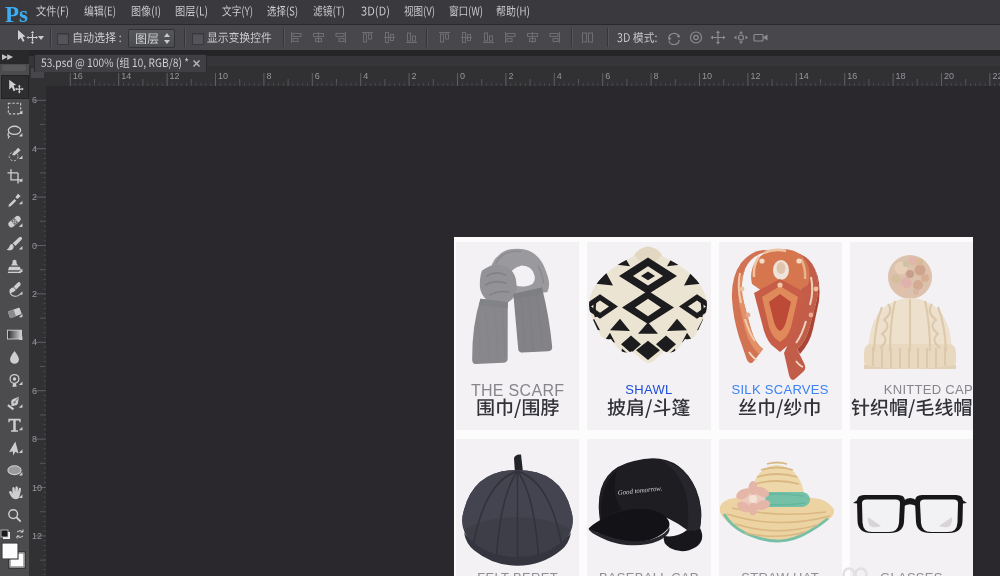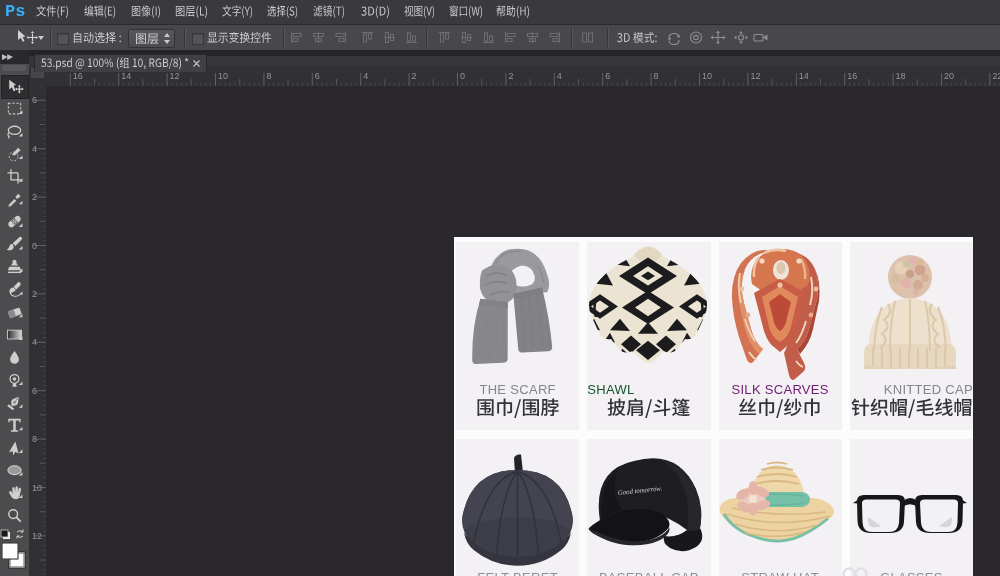--- a/index.html
+++ b/index.html
@@ -1,21 +1,21 @@
 <!DOCTYPE html>
 <html><head><meta charset="utf-8">
 <style>
 html,body{margin:0;padding:0;}
 body{width:1000px;height:576px;overflow:hidden;position:relative;
  font-family:"Liberation Sans",sans-serif;background:#2b282d;}
 .abs{position:absolute;}
 </style></head><body>
 
 <div class="abs" style="left:0;top:0;width:1000px;height:24px;background:#3a3a3e;border-bottom:1px solid #2a2a2c;"></div>
-<span class="abs" style="left:5px;top:2px;font-size:17px;font-weight:bold;color:#3caef4;letter-spacing:0px;font-family:Liberation Mono, monospace;">Ps</span>
+<span class="abs" style="left:5px;top:2px;font-size:23px;font-weight:bold;color:#3caef4;letter-spacing:0px;font-family:Liberation Serif, serif;">Ps</span>
 <svg class="abs" style="left:36px;top:1px;" width="35" height="20" viewBox="0 0 35 20">
     <g transform="translate(0,14.5) scale(0.852,1)">
       <path d="M5.1 -9.9C5.4 -9.3 5.8 -8.5 6.0 -8.0L7.0 -8.3C6.8 -8.8 6.4 -9.6 6.0 -10.2ZM0.6 -8.0V-7.1H2.5C3.2 -5.3 4.1 -3.7 5.4 -2.4C4.0 -1.3 2.4 -0.5 0.4 0.1C0.6 0.3 0.9 0.7 1.0 0.9C3.0 0.3 4.7 -0.6 6.0 -1.8C7.4 -0.6 9.0 0.3 11.0 0.9C11.1 0.6 11.4 0.2 11.6 0.0C9.7 -0.4 8.1 -1.3 6.7 -2.4C7.9 -3.6 8.9 -5.2 9.6 -7.1H11.4V-8.0ZM6.0 -3.0C4.9 -4.2 4.0 -5.5 3.4 -7.1H8.5C7.9 -5.5 7.1 -4.1 6.0 -3.0Z M15.8 -4.1V-3.2H19.2V1.0H20.1V-3.2H23.4V-4.1H20.1V-6.7H22.9V-7.6H20.1V-9.9H19.2V-7.6H17.6C17.8 -8.2 17.9 -8.7 18.0 -9.3L17.2 -9.5C16.9 -7.9 16.4 -6.4 15.7 -5.4C15.9 -5.3 16.3 -5.0 16.5 -4.9C16.8 -5.4 17.1 -6.0 17.4 -6.7H19.2V-4.1ZM15.2 -10.0C14.6 -8.2 13.5 -6.4 12.4 -5.2C12.5 -5.0 12.8 -4.6 12.9 -4.4C13.3 -4.8 13.6 -5.2 14.0 -5.8V0.9H14.9V-7.2C15.3 -8.0 15.7 -8.9 16.1 -9.8Z M26.9 2.4 27.5 2.1C26.5 0.3 26.0 -1.7 26.0 -3.7C26.0 -5.8 26.5 -7.8 27.5 -9.5L26.9 -9.8C25.8 -8.0 25.1 -6.1 25.1 -3.7C25.1 -1.4 25.8 0.6 26.9 2.4Z M29.3 0.0H30.4V-3.9H33.7V-4.9H30.4V-7.9H34.3V-8.8H29.3Z M35.9 2.4C37.0 0.6 37.6 -1.4 37.6 -3.7C37.6 -6.1 37.0 -8.0 35.9 -9.8L35.2 -9.5C36.2 -7.8 36.7 -5.8 36.7 -3.7C36.7 -1.7 36.2 0.3 35.2 2.1Z" fill="#cfcfd2"></path>
     </g>
   </svg>
 <svg class="abs" style="left:84px;top:1px;" width="34" height="20" viewBox="0 0 34 20">
     <g transform="translate(0,14.5) scale(0.817,1)">
       <path d="M0.5 -0.6 0.7 0.2C1.7 -0.2 2.9 -0.7 4.2 -1.2L4.0 -2.0C2.7 -1.5 1.4 -0.9 0.5 -0.6ZM0.7 -5.1C0.9 -5.2 1.2 -5.2 2.5 -5.4C2.0 -4.6 1.6 -4.0 1.4 -3.8C1.0 -3.3 0.8 -3.0 0.5 -3.0C0.6 -2.8 0.8 -2.4 0.8 -2.2C1.0 -2.3 1.4 -2.4 4.1 -3.1C4.0 -3.3 4.0 -3.6 4.0 -3.8L2.0 -3.4C2.9 -4.5 3.7 -5.8 4.4 -7.2L3.6 -7.6C3.4 -7.1 3.2 -6.6 2.9 -6.2L1.6 -6.1C2.3 -7.1 3.0 -8.5 3.4 -9.8L2.6 -10.1C2.1 -8.6 1.3 -7.0 1.1 -6.6C0.9 -6.2 0.7 -6.0 0.5 -5.9C0.6 -5.7 0.7 -5.3 0.7 -5.1ZM7.5 -4.2V-2.4H6.5V-4.2ZM8.1 -4.2H9.0V-2.4H8.1ZM5.8 -4.9V0.9H6.5V-1.7H7.5V0.6H8.1V-1.7H9.0V0.6H9.6V-1.7H10.5V0.1C10.5 0.2 10.4 0.2 10.3 0.2C10.2 0.2 10.0 0.2 9.8 0.2C9.9 0.4 9.9 0.7 10.0 0.9C10.4 0.9 10.7 0.9 10.9 0.7C11.1 0.6 11.2 0.4 11.2 0.1V-5.0L10.5 -4.9ZM9.6 -4.2H10.5V-2.4H9.6ZM7.3 -9.9C7.5 -9.6 7.6 -9.1 7.8 -8.8H5.0V-6.2C5.0 -4.3 4.9 -1.7 3.8 0.3C3.9 0.3 4.3 0.6 4.5 0.8C5.6 -1.2 5.8 -4.0 5.8 -6.0H11.0V-8.8H8.7C8.6 -9.2 8.4 -9.7 8.1 -10.2ZM5.8 -8.0H10.2V-6.7H5.8Z M18.6 -9.0H21.8V-7.8H18.6ZM17.8 -9.7V-7.1H22.7V-9.7ZM13.0 -4.0C13.1 -4.1 13.4 -4.2 13.8 -4.2H14.9V-2.4L12.5 -2.0L12.7 -1.1L14.9 -1.6V0.9H15.8V-1.8L17.1 -2.0L17.1 -2.8L15.8 -2.6V-4.2H16.9V-5.0H15.8V-6.8H14.9V-5.0H13.8C14.1 -5.8 14.4 -6.8 14.7 -7.8H16.9V-8.7H15.0C15.1 -9.1 15.2 -9.5 15.2 -9.9L14.4 -10.1C14.3 -9.6 14.2 -9.1 14.1 -8.7H12.6V-7.8H13.9C13.6 -6.8 13.4 -6.0 13.3 -5.7C13.1 -5.2 12.9 -4.8 12.7 -4.8C12.8 -4.6 12.9 -4.2 13.0 -4.0ZM21.8 -5.7V-4.6H18.7V-5.7ZM16.8 -0.9 16.9 -0.1 21.8 -0.5V1.0H22.6V-0.6L23.5 -0.6L23.5 -1.4L22.6 -1.3V-5.7H23.4V-6.4H17.1V-5.7H17.9V-1.0ZM21.8 -3.9V-2.9H18.7V-3.9ZM21.8 -2.2V-1.3L18.7 -1.0V-2.2Z M26.9 2.4 27.5 2.1C26.5 0.3 26.0 -1.7 26.0 -3.7C26.0 -5.8 26.5 -7.8 27.5 -9.5L26.9 -9.8C25.8 -8.0 25.1 -6.1 25.1 -3.7C25.1 -1.4 25.8 0.6 26.9 2.4Z M29.3 0.0H34.5V-0.9H30.4V-4.2H33.7V-5.1H30.4V-7.9H34.3V-8.8H29.3Z M36.3 2.4C37.4 0.6 38.1 -1.4 38.1 -3.7C38.1 -6.1 37.4 -8.0 36.3 -9.8L35.6 -9.5C36.7 -7.8 37.2 -5.8 37.2 -3.7C37.2 -1.7 36.7 0.3 35.6 2.1Z" fill="#cfcfd2"></path>
     </g>
   </svg>
@@ -715,29 +715,29 @@
 </svg>
 <div class="abs" style="left:454px;top:237px;width:519px;height:339px;background:#fdfcfd;overflow:hidden;">
 <div class="abs" style="left:2px;top:5px;width:123.25px;height:188px;background:#f3f1f4;"></div>
 <div class="abs" style="left:2px;top:202px;width:123.25px;height:137px;background:#f3f1f4;"></div>
 <div class="abs" style="left:133.25px;top:5px;width:123.25px;height:188px;background:#f3f1f4;"></div>
 <div class="abs" style="left:133.25px;top:202px;width:123.25px;height:137px;background:#f3f1f4;"></div>
 <div class="abs" style="left:264.5px;top:5px;width:123.25px;height:188px;background:#f3f1f4;"></div>
 <div class="abs" style="left:264.5px;top:202px;width:123.25px;height:137px;background:#f3f1f4;"></div>
 <div class="abs" style="left:395.75px;top:5px;width:123.25px;height:188px;background:#f3f1f4;"></div>
 <div class="abs" style="left:395.75px;top:202px;width:123.25px;height:137px;background:#f3f1f4;"></div>
-<div class="abs" style="left:2px;top:145px;width:123.25px;text-align:center;font-size:13px;color:#85858b;letter-spacing:0.3px;">THE SCARF</div>
+<div class="abs" style="left:2px;top:145px;width:123.25px;text-align:center;font-size:16px;color:#85858b;letter-spacing:0.3px;">THE SCARF</div>
 <svg class="abs" style="left:21.9px;top:160px;" width="85px" height="24" viewBox="0 0 85 24">
       <path transform="translate(0,17.5)" d="M4.3 -11.9V-10.5H8.5V-9.2H5.1V-7.8H8.5V-6.4H4.1V-4.9H8.5V-1.3H10.2V-4.9H13.2C13.1 -4.1 13.0 -3.7 12.8 -3.6C12.7 -3.4 12.6 -3.4 12.3 -3.4C12.1 -3.4 11.6 -3.4 11.0 -3.5C11.2 -3.1 11.3 -2.5 11.4 -2.1C12.1 -2.1 12.8 -2.1 13.1 -2.1C13.6 -2.1 13.9 -2.3 14.1 -2.6C14.5 -3.0 14.7 -3.9 14.9 -5.8C14.9 -6.0 14.9 -6.4 14.9 -6.4H10.2V-7.8H13.9V-9.2H10.2V-10.5H14.7V-11.9H10.2V-13.3H8.5V-11.9ZM1.5 -15.3V1.6H3.2V0.7H15.8V1.6H17.6V-15.3ZM3.2 -0.8V-13.8H15.8V-0.8Z M21.2 -12.2V-1.1H23.1V-10.4H27.6V1.6H29.5V-10.4H34.2V-3.3C34.2 -2.9 34.1 -2.9 33.7 -2.9C33.4 -2.8 32.1 -2.8 30.9 -2.9C31.1 -2.4 31.4 -1.6 31.6 -1.1C33.2 -1.1 34.4 -1.1 35.1 -1.4C35.9 -1.7 36.1 -2.2 36.1 -3.2V-12.2H29.5V-16.0H27.6V-12.2Z M38.2 3.4H39.8L45.0 -15.2H43.5Z M49.7 -11.9V-10.5H53.9V-9.2H50.5V-7.8H53.9V-6.4H49.5V-4.9H53.9V-1.3H55.6V-4.9H58.6C58.5 -4.1 58.4 -3.7 58.3 -3.6C58.1 -3.4 58.0 -3.4 57.8 -3.4C57.5 -3.4 57.0 -3.4 56.4 -3.5C56.6 -3.1 56.8 -2.5 56.8 -2.1C57.5 -2.1 58.2 -2.1 58.5 -2.1C59.0 -2.1 59.3 -2.3 59.5 -2.6C59.9 -3.0 60.1 -3.9 60.3 -5.8C60.3 -6.0 60.3 -6.4 60.3 -6.4H55.6V-7.8H59.4V-9.2H55.6V-10.5H60.1V-11.9H55.6V-13.3H53.9V-11.9ZM46.9 -15.3V1.6H48.6V0.7H61.2V1.6H63.0V-15.3ZM48.6 -0.8V-13.8H61.2V-0.8Z M72.2 -14.3V-12.7H76.3V-10.9H72.1V-7.6H73.5V-6.6H78.0C77.5 -6.1 76.9 -5.7 76.3 -5.4L76.3 -4.3H71.9V-2.7H76.3V-0.2C76.3 -0.0 76.2 0.0 76.0 0.1C75.7 0.1 74.8 0.1 73.9 0.0C74.2 0.5 74.4 1.2 74.5 1.6C75.7 1.6 76.7 1.6 77.3 1.4C77.9 1.1 78.1 0.7 78.1 -0.2V-2.7H82.5V-4.3H78.1V-4.9C79.2 -5.6 80.3 -6.4 81.2 -7.2L80.1 -8.1L79.7 -8.0H73.7V-9.4H80.7V-7.6H82.4V-10.9H78.1V-12.7H82.2V-14.3H78.1V-16.0H76.3V-14.3ZM66.2 -15.4V-8.5C66.2 -5.7 66.1 -1.9 64.9 0.8C65.3 0.9 66.0 1.3 66.3 1.6C67.1 -0.2 67.4 -2.5 67.6 -4.8H69.8V-0.6C69.8 -0.3 69.7 -0.2 69.5 -0.2C69.3 -0.2 68.6 -0.2 67.9 -0.2C68.1 0.2 68.3 1.0 68.3 1.4C69.5 1.4 70.2 1.4 70.7 1.1C71.2 0.8 71.4 0.3 71.4 -0.5V-15.4ZM67.7 -13.7H69.8V-10.9H67.7ZM67.7 -9.3H69.8V-6.4H67.7L67.7 -8.5Z" fill="#323238"></path>
     </svg>
-<div class="abs" style="left:133.25px;top:145px;width:123.25px;text-align:left;font-size:13px;color:#14532d;letter-spacing:0.3px;">SHAWL</div>
+<div class="abs" style="left:133.25px;top:145px;width:123.25px;text-align:center;font-size:13px;color:#1d4ed8;letter-spacing:0.3px;">SHAWL</div>
 <svg class="abs" style="left:153.2px;top:160px;" width="85px" height="24" viewBox="0 0 85 24">
       <path transform="translate(0,17.5)" d="M3.1 -16.0V-12.3H0.9V-10.6H3.1V-6.8L0.6 -6.1L1.0 -4.4L3.1 -5.1V-0.6C3.1 -0.3 3.0 -0.2 2.8 -0.2C2.6 -0.2 1.9 -0.2 1.1 -0.2C1.3 0.2 1.5 1.0 1.6 1.4C2.8 1.4 3.6 1.4 4.1 1.1C4.6 0.8 4.8 0.3 4.8 -0.6V-5.6L6.7 -6.2L6.5 -7.8L4.8 -7.3V-10.6H6.6V-12.3H4.8V-16.0ZM7.4 -13.3V-8.3C7.4 -5.7 7.2 -2.1 5.2 0.3C5.6 0.5 6.3 1.1 6.6 1.5C8.4 -0.8 9.0 -4.2 9.1 -6.9C9.7 -5.1 10.6 -3.4 11.8 -2.1C10.6 -1.1 9.2 -0.4 7.7 0.1C8.0 0.5 8.5 1.1 8.7 1.6C10.3 1.0 11.7 0.2 13.0 -0.9C14.2 0.2 15.7 1.0 17.3 1.5C17.6 1.1 18.1 0.3 18.5 0.0C16.9 -0.5 15.5 -1.2 14.3 -2.1C15.7 -3.7 16.8 -5.7 17.4 -8.3L16.3 -8.7L16.0 -8.6H13.4V-11.7H16.0C15.8 -10.8 15.6 -10.1 15.4 -9.5L17.0 -9.1C17.4 -10.1 17.8 -11.7 18.2 -13.1L16.9 -13.4L16.6 -13.3H13.4V-16.0H11.6V-13.3ZM11.6 -11.7V-8.6H9.1V-11.7ZM15.3 -7.0C14.7 -5.6 14.0 -4.3 13.0 -3.3C12.0 -4.4 11.3 -5.6 10.7 -7.0Z M27.1 -15.6C27.4 -15.2 27.7 -14.7 28.0 -14.2H21.6V-10.0C21.6 -7.1 21.5 -2.8 19.5 0.1C20.0 0.3 20.8 0.8 21.1 1.1C23.0 -1.8 23.4 -6.1 23.4 -9.3H35.4V-14.2H30.0C29.7 -14.8 29.3 -15.6 28.7 -16.2ZM23.4 -12.7H33.6V-10.8H23.4ZM34.0 -6.8V-5.4H26.1V-6.8ZM24.3 -8.2V1.6H26.1V-1.6H34.0V-0.3C34.0 -0.1 33.9 0.0 33.6 0.0C33.3 0.0 32.3 0.0 31.3 0.0C31.5 0.4 31.7 1.1 31.8 1.5C33.3 1.5 34.3 1.5 34.9 1.3C35.6 1.0 35.8 0.6 35.8 -0.3V-8.2ZM26.1 -4.3H34.0V-2.8H26.1Z M38.2 3.4H39.8L45.0 -15.2H43.5Z M49.8 -13.6C51.3 -12.9 53.3 -11.7 54.3 -10.9L55.4 -12.5C54.4 -13.2 52.3 -14.3 50.9 -15.0ZM47.6 -9.2C49.2 -8.4 51.4 -7.2 52.5 -6.4L53.6 -8.0C52.5 -8.7 50.3 -9.9 48.7 -10.5ZM46.4 -3.7 46.7 -2.0 57.1 -3.5V1.6H59.0V-3.7L63.4 -4.4L63.2 -6.1L59.0 -5.5V-16.0H57.1V-5.2Z M66.0 -10.6C66.8 -9.7 67.9 -8.5 68.4 -7.8L69.9 -8.8C69.3 -9.4 68.2 -10.6 67.3 -11.4ZM69.5 -6.9H65.5V-5.4H67.8V-1.7C66.9 -1.3 65.9 -0.6 65.0 0.2L66.2 1.6C67.2 0.5 68.2 -0.5 68.9 -0.5C69.4 -0.5 70.0 0.0 70.9 0.5C72.2 1.2 73.8 1.4 76.0 1.4C77.8 1.4 80.9 1.3 82.3 1.2C82.3 0.8 82.6 -0.0 82.8 -0.4C80.9 -0.2 78.1 -0.1 76.1 -0.1C74.0 -0.1 72.4 -0.2 71.2 -0.9C70.4 -1.3 69.9 -1.6 69.5 -1.8ZM75.7 -7.0V-6.0H71.6V-5.0H75.7V-4.2H72.0V-3.2H75.7V-2.5H70.9V-1.4H75.7V-0.4H77.3V-1.4H81.9V-2.5H77.3V-3.2H80.9V-4.2H77.3V-5.0H81.2V-6.0H77.3V-7.0ZM74.6 -10.2H78.5C78.0 -9.7 77.3 -9.3 76.5 -9.0C75.7 -9.3 75.0 -9.7 74.5 -10.1ZM75.5 -16.1C74.9 -14.7 73.8 -13.3 72.5 -12.3C72.9 -12.1 73.6 -11.7 74.0 -11.5C74.2 -11.7 74.5 -11.9 74.7 -12.1C73.9 -11.2 72.6 -10.3 70.7 -9.7C71.0 -9.4 71.5 -8.9 71.8 -8.6C72.4 -8.9 72.9 -9.1 73.4 -9.4C73.8 -9.1 74.3 -8.7 74.9 -8.4C73.3 -7.9 71.6 -7.6 69.9 -7.4C70.2 -7.1 70.5 -6.6 70.6 -6.2C72.6 -6.5 74.7 -6.9 76.5 -7.6C78.0 -7.0 79.9 -6.6 82.0 -6.3C82.1 -6.7 82.5 -7.3 82.8 -7.7C81.1 -7.8 79.5 -8.0 78.1 -8.4C79.2 -9.0 80.2 -9.7 80.8 -10.7L79.9 -11.2L79.6 -11.2H75.7C76.0 -11.4 76.2 -11.7 76.4 -12.0L74.9 -12.3C75.1 -12.6 75.4 -12.9 75.7 -13.3H77.0C77.4 -12.7 77.9 -11.9 78.2 -11.5L79.9 -11.9L78.9 -13.3H82.3V-14.7H76.6C76.8 -15.0 77.0 -15.4 77.2 -15.7ZM67.8 -16.1C67.2 -14.7 66.2 -13.3 65.0 -12.4C65.5 -12.2 66.2 -11.7 66.5 -11.4C67.0 -11.9 67.6 -12.6 68.1 -13.3H68.7L69.7 -11.2L71.4 -11.6L70.5 -13.3H73.4V-14.7H68.9C69.1 -15.0 69.3 -15.4 69.4 -15.7Z" fill="#323238"></path>
     </svg>
-<div class="abs" style="left:264.5px;top:145px;width:123.25px;text-align:center;font-size:13px;color:#701a75;letter-spacing:0.3px;">SILK SCARVES</div>
+<div class="abs" style="left:264.5px;top:145px;width:123.25px;text-align:center;font-size:13px;color:#3b82f6;letter-spacing:0.3px;">SILK SCARVES</div>
 <svg class="abs" style="left:284.4px;top:160px;" width="85px" height="24" viewBox="0 0 85 24">
       <path transform="translate(0,17.5)" d="M0.9 -1.1V0.6H18.1V-1.1ZM2.3 -2.6C2.8 -2.8 3.6 -2.9 9.0 -3.2C8.9 -3.6 9.0 -4.3 9.1 -4.8L4.4 -4.6C6.3 -6.6 8.2 -9.2 9.7 -11.8L8.1 -12.7C7.6 -11.6 6.9 -10.5 6.3 -9.5L3.8 -9.4C5.0 -11.1 6.1 -13.3 7.0 -15.4L5.4 -16.0C4.5 -13.6 3.1 -11.1 2.6 -10.4C2.2 -9.7 1.8 -9.3 1.4 -9.2C1.6 -8.7 1.9 -7.9 2.0 -7.6C2.3 -7.7 2.9 -7.8 5.2 -7.9C4.4 -6.9 3.7 -6.0 3.4 -5.7C2.7 -4.9 2.2 -4.4 1.7 -4.2C1.9 -3.8 2.2 -2.9 2.3 -2.6ZM10.1 -2.7C10.6 -2.9 11.5 -3.0 17.4 -3.3C17.4 -3.7 17.5 -4.4 17.6 -4.9L12.3 -4.7C14.3 -6.6 16.2 -9.1 17.8 -11.7L16.3 -12.5C15.7 -11.6 15.1 -10.5 14.4 -9.6L11.7 -9.5C12.9 -11.2 14.1 -13.3 15.0 -15.4L13.4 -16.0C12.5 -13.6 11.0 -11.1 10.5 -10.5C10.1 -9.8 9.7 -9.4 9.3 -9.3C9.5 -8.8 9.8 -8.0 9.9 -7.7C10.2 -7.8 10.8 -7.9 13.2 -8.0C12.4 -6.9 11.6 -6.1 11.3 -5.7C10.5 -4.9 10.0 -4.4 9.5 -4.3C9.7 -3.9 10.0 -3.0 10.1 -2.7Z M21.2 -12.2V-1.1H23.1V-10.4H27.6V1.6H29.5V-10.4H34.2V-3.3C34.2 -2.9 34.1 -2.9 33.7 -2.9C33.4 -2.8 32.1 -2.8 30.9 -2.9C31.1 -2.4 31.4 -1.6 31.6 -1.1C33.2 -1.1 34.4 -1.1 35.1 -1.4C35.9 -1.7 36.1 -2.2 36.1 -3.2V-12.2H29.5V-16.0H27.6V-12.2Z M38.2 3.4H39.8L45.0 -15.2H43.5Z M46.1 -1.2 46.5 0.6C48.4 0.0 50.9 -0.7 53.3 -1.4L53.0 -3.0C50.5 -2.3 47.9 -1.6 46.1 -1.2ZM54.5 -12.7C54.2 -10.7 53.8 -8.5 53.1 -7.1C53.5 -7.0 54.3 -6.6 54.6 -6.4C55.3 -7.9 55.8 -10.2 56.1 -12.4ZM60.0 -12.6C60.9 -11.0 61.7 -8.8 62.0 -7.4L63.7 -7.9C63.3 -9.4 62.5 -11.5 61.6 -13.1ZM61.3 -6.7C59.9 -2.9 56.9 -0.9 52.2 0.0C52.6 0.4 53.0 1.1 53.2 1.6C58.3 0.4 61.4 -1.9 62.9 -6.2ZM57.3 -16.0V-4.3H59.0V-16.0ZM46.6 -8.0C46.9 -8.1 47.3 -8.2 49.4 -8.5C48.7 -7.4 48.0 -6.6 47.7 -6.2C47.0 -5.5 46.6 -5.1 46.2 -5.0C46.3 -4.6 46.6 -3.7 46.7 -3.4C47.2 -3.6 47.9 -3.8 53.0 -4.6C53.0 -5.0 53.0 -5.7 53.0 -6.2L49.1 -5.6C50.6 -7.2 52.0 -9.2 53.2 -11.2L51.7 -12.1C51.3 -11.4 50.9 -10.7 50.5 -10.0L48.4 -9.8C49.5 -11.4 50.7 -13.4 51.5 -15.3L49.8 -16.0C49.0 -13.8 47.6 -11.4 47.1 -10.8C46.7 -10.1 46.4 -9.7 46.0 -9.6C46.2 -9.2 46.5 -8.3 46.6 -8.0Z M66.6 -12.2V-1.1H68.5V-10.4H73.0V1.6H75.0V-10.4H79.6V-3.3C79.6 -2.9 79.5 -2.9 79.2 -2.9C78.8 -2.8 77.5 -2.8 76.3 -2.9C76.5 -2.4 76.9 -1.6 77.0 -1.1C78.6 -1.1 79.8 -1.1 80.5 -1.4C81.3 -1.7 81.5 -2.2 81.5 -3.2V-12.2H75.0V-16.0H73.0V-12.2Z" fill="#323238"></path>
     </svg>
 <div class="abs" style="left:395.75px;top:145px;width:123.25px;text-align:right;font-size:13px;color:#85858b;letter-spacing:0.3px;">KNITTED CAP</div>
 <svg class="abs" style="left:396.7px;top:160px;" width="123px" height="24" viewBox="0 0 123 24">
       <path transform="translate(0,17.5)" d="M12.3 -15.9V-9.8H8.0V-8.1H12.3V1.6H14.2V-8.1H18.2V-9.8H14.2V-15.9ZM1.1 -6.7V-5.1H3.8V-1.6C3.8 -0.7 3.3 -0.2 2.9 -0.0C3.2 0.4 3.6 1.1 3.7 1.6C4.1 1.2 4.7 0.9 8.4 -1.0C8.3 -1.4 8.2 -2.1 8.2 -2.6L5.5 -1.3V-5.1H7.9V-6.7H5.5V-8.9H7.5V-10.5H2.1C2.5 -11.1 3.0 -11.6 3.4 -12.3H8.0V-14.0H4.3C4.6 -14.5 4.8 -15.0 5.0 -15.5L3.4 -16.0C2.8 -14.3 1.7 -12.6 0.5 -11.5C0.8 -11.1 1.2 -10.2 1.3 -9.8C1.6 -10.0 1.8 -10.3 2.0 -10.5V-8.9H3.8V-6.7Z M19.7 -1.1 20.0 0.6C21.9 0.2 24.3 -0.4 26.6 -1.0L26.4 -2.6C24.0 -2.0 21.4 -1.5 19.7 -1.1ZM29.1 -13.0H34.2V-7.8H29.1ZM27.3 -14.8V-6.0H36.1V-14.8ZM32.9 -3.8C33.9 -2.1 34.9 0.1 35.3 1.5L37.1 0.8C36.7 -0.6 35.5 -2.8 34.5 -4.4ZM28.5 -4.3C28.0 -2.5 27.0 -0.6 25.8 0.5C26.2 0.8 27.1 1.3 27.4 1.6C28.7 0.3 29.8 -1.8 30.4 -3.9ZM20.2 -7.8C20.5 -7.9 20.9 -8.0 23.1 -8.3C22.3 -7.2 21.6 -6.3 21.3 -6.0C20.6 -5.3 20.2 -4.9 19.7 -4.8C19.9 -4.3 20.2 -3.5 20.3 -3.2C20.8 -3.5 21.5 -3.6 26.5 -4.7C26.5 -5.0 26.5 -5.7 26.6 -6.2L22.8 -5.5C24.2 -7.2 25.6 -9.1 26.8 -11.0L25.3 -11.9C24.9 -11.2 24.5 -10.5 24.1 -9.8L21.9 -9.7C23.0 -11.2 24.2 -13.3 25.0 -15.2L23.3 -16.0C22.5 -13.7 21.1 -11.3 20.7 -10.7C20.3 -10.0 19.9 -9.6 19.6 -9.5C19.8 -9.0 20.1 -8.2 20.2 -7.8Z M46.5 -15.4V-8.8H48.1V-14.0H54.1V-8.8H55.9V-15.4ZM48.7 -12.7V-11.5H53.6V-12.7ZM48.7 -10.3V-9.1H53.6V-10.3ZM39.1 -12.5V-2.3H40.5V-10.9H41.6V1.6H43.1V-10.9H44.3V-4.3C44.3 -4.1 44.3 -4.1 44.2 -4.0C44.0 -4.0 43.7 -4.0 43.3 -4.1C43.5 -3.6 43.7 -3.0 43.8 -2.5C44.4 -2.5 44.9 -2.6 45.2 -2.9C45.6 -3.1 45.7 -3.6 45.7 -4.2V-12.5H43.1V-16.0H41.6V-12.5ZM48.6 -4.1H53.7V-2.9H48.6ZM48.6 -5.4V-6.5H53.7V-5.4ZM48.6 -1.7H53.7V-0.4H48.6ZM46.9 -7.9V1.6H48.6V0.9H53.7V1.6H55.4V-7.9Z M57.2 3.4H58.8L64.0 -15.2H62.5Z M65.5 -4.7 65.7 -2.9 71.8 -3.7V-1.7C71.8 0.6 72.5 1.3 75.1 1.3C75.6 1.3 79.0 1.3 79.6 1.3C81.9 1.3 82.5 0.4 82.8 -2.3C82.2 -2.5 81.5 -2.8 81.0 -3.1C80.9 -0.9 80.7 -0.5 79.5 -0.5C78.8 -0.5 75.8 -0.5 75.2 -0.5C73.9 -0.5 73.7 -0.7 73.7 -1.7V-4.0L82.3 -5.1L82.0 -6.8L73.7 -5.7V-8.3L81.0 -9.3L80.8 -11.0L73.7 -10.1V-12.7C76.1 -13.2 78.4 -13.8 80.2 -14.5L78.7 -16.0C75.7 -14.7 70.4 -13.7 65.7 -13.1C65.9 -12.7 66.1 -12.0 66.2 -11.5C68.0 -11.7 69.9 -12.0 71.8 -12.3V-9.8L66.1 -9.0L66.3 -7.3L71.8 -8.1V-5.5Z M84.4 -1.2 84.8 0.6C86.5 -0.0 88.8 -0.8 91.0 -1.5L90.8 -3.0C88.4 -2.3 86.0 -1.6 84.4 -1.2ZM96.8 -14.8C97.7 -14.3 98.8 -13.6 99.4 -13.0L100.5 -14.1C99.9 -14.6 98.7 -15.3 97.8 -15.8ZM84.8 -8.0C85.1 -8.1 85.5 -8.2 87.6 -8.5C86.8 -7.4 86.2 -6.6 85.8 -6.2C85.2 -5.5 84.8 -5.1 84.4 -5.0C84.6 -4.5 84.8 -3.7 84.9 -3.4C85.3 -3.6 86.1 -3.8 90.8 -4.8C90.7 -5.1 90.7 -5.8 90.8 -6.3L87.4 -5.7C88.7 -7.3 90.1 -9.2 91.2 -11.2L89.8 -12.1C89.4 -11.4 89.0 -10.7 88.6 -10.0L86.5 -9.9C87.6 -11.4 88.7 -13.3 89.5 -15.2L87.8 -16.0C87.1 -13.8 85.7 -11.4 85.3 -10.8C84.9 -10.1 84.6 -9.7 84.2 -9.6C84.4 -9.2 84.7 -8.3 84.8 -8.0ZM100.1 -6.6C99.4 -5.6 98.5 -4.6 97.4 -3.7C97.2 -4.6 97.0 -5.7 96.8 -6.8L101.4 -7.7L101.1 -9.3L96.6 -8.5C96.5 -9.1 96.4 -9.9 96.3 -10.6L100.9 -11.3L100.6 -12.9L96.3 -12.3C96.2 -13.5 96.2 -14.8 96.2 -16.1H94.4C94.4 -14.7 94.4 -13.3 94.5 -12.0L91.6 -11.6L91.9 -9.9L94.6 -10.4C94.7 -9.6 94.8 -8.9 94.8 -8.1L91.2 -7.5L91.5 -5.9L95.1 -6.5C95.3 -5.1 95.6 -3.8 95.9 -2.6C94.3 -1.6 92.5 -0.8 90.6 -0.2C91.0 0.2 91.5 0.8 91.7 1.3C93.4 0.7 95.0 -0.1 96.5 -1.0C97.3 0.6 98.3 1.6 99.6 1.6C101.0 1.6 101.5 0.9 101.8 -1.3C101.4 -1.5 100.9 -1.8 100.5 -2.3C100.4 -0.6 100.2 -0.2 99.8 -0.2C99.1 -0.2 98.5 -0.9 98.0 -2.1C99.4 -3.2 100.6 -4.5 101.6 -5.9Z M110.9 -15.4V-8.8H112.5V-14.0H118.5V-8.8H120.3V-15.4ZM113.1 -12.7V-11.5H118.0V-12.7ZM113.1 -10.3V-9.1H118.0V-10.3ZM103.5 -12.5V-2.3H104.9V-10.9H106.0V1.6H107.5V-10.9H108.8V-4.3C108.8 -4.1 108.7 -4.1 108.6 -4.0C108.5 -4.0 108.1 -4.0 107.7 -4.1C108.0 -3.6 108.1 -3.0 108.2 -2.5C108.8 -2.5 109.3 -2.6 109.6 -2.9C110.0 -3.1 110.1 -3.6 110.1 -4.2V-12.5H107.5V-16.0H106.0V-12.5ZM113.0 -4.1H118.1V-2.9H113.0ZM113.0 -5.4V-6.5H118.1V-5.4ZM113.0 -1.7H118.1V-0.4H113.0ZM111.4 -7.9V1.6H113.0V0.9H118.1V1.6H119.8V-7.9Z" fill="#323238"></path>
     </svg>
 <div class="abs" style="left:2px;top:333px;width:123.25px;text-align:center;font-size:13px;color:#8e8e94;letter-spacing:0.3px;">FELT BERET</div>
 <div class="abs" style="left:133.25px;top:333px;width:123.25px;text-align:center;font-size:13px;color:#8e8e94;letter-spacing:0.3px;">BASEBALL CAP</div>
 <div class="abs" style="left:264.5px;top:333px;width:123.25px;text-align:center;font-size:13px;color:#8e8e94;letter-spacing:0.3px;">STRAW HAT</div>

